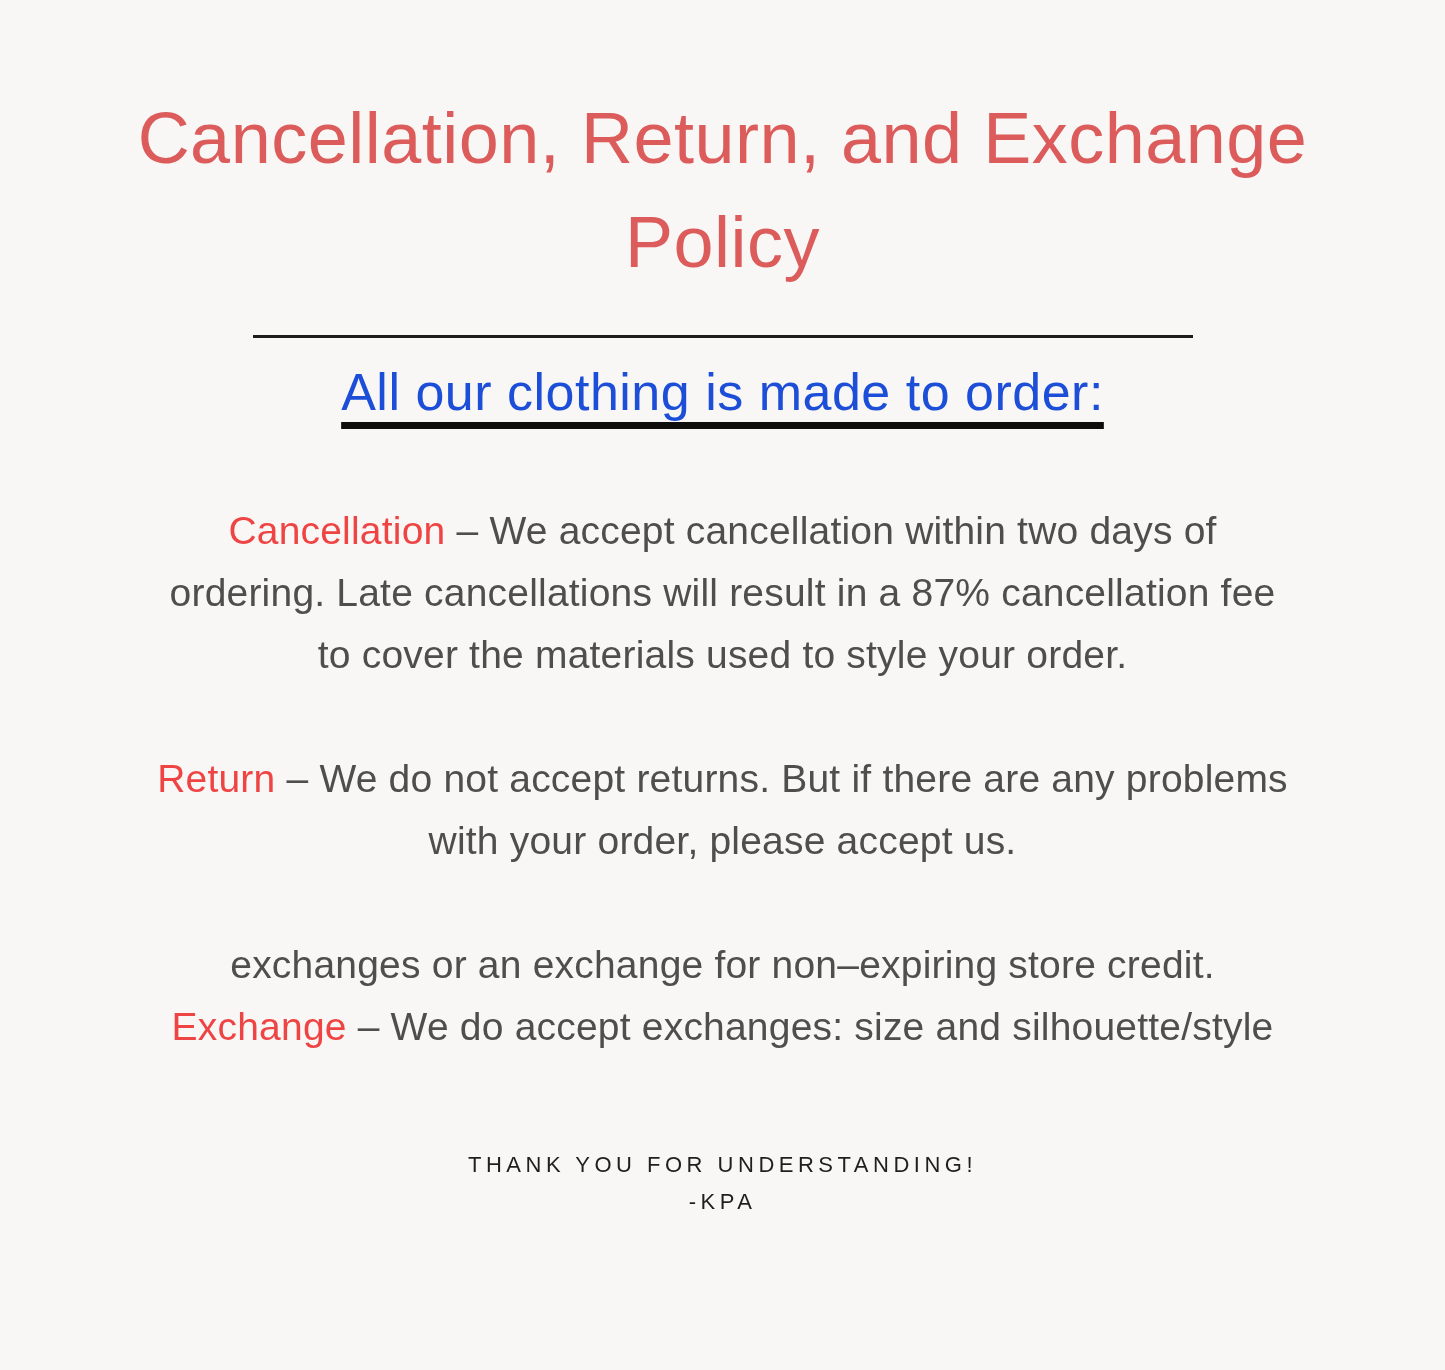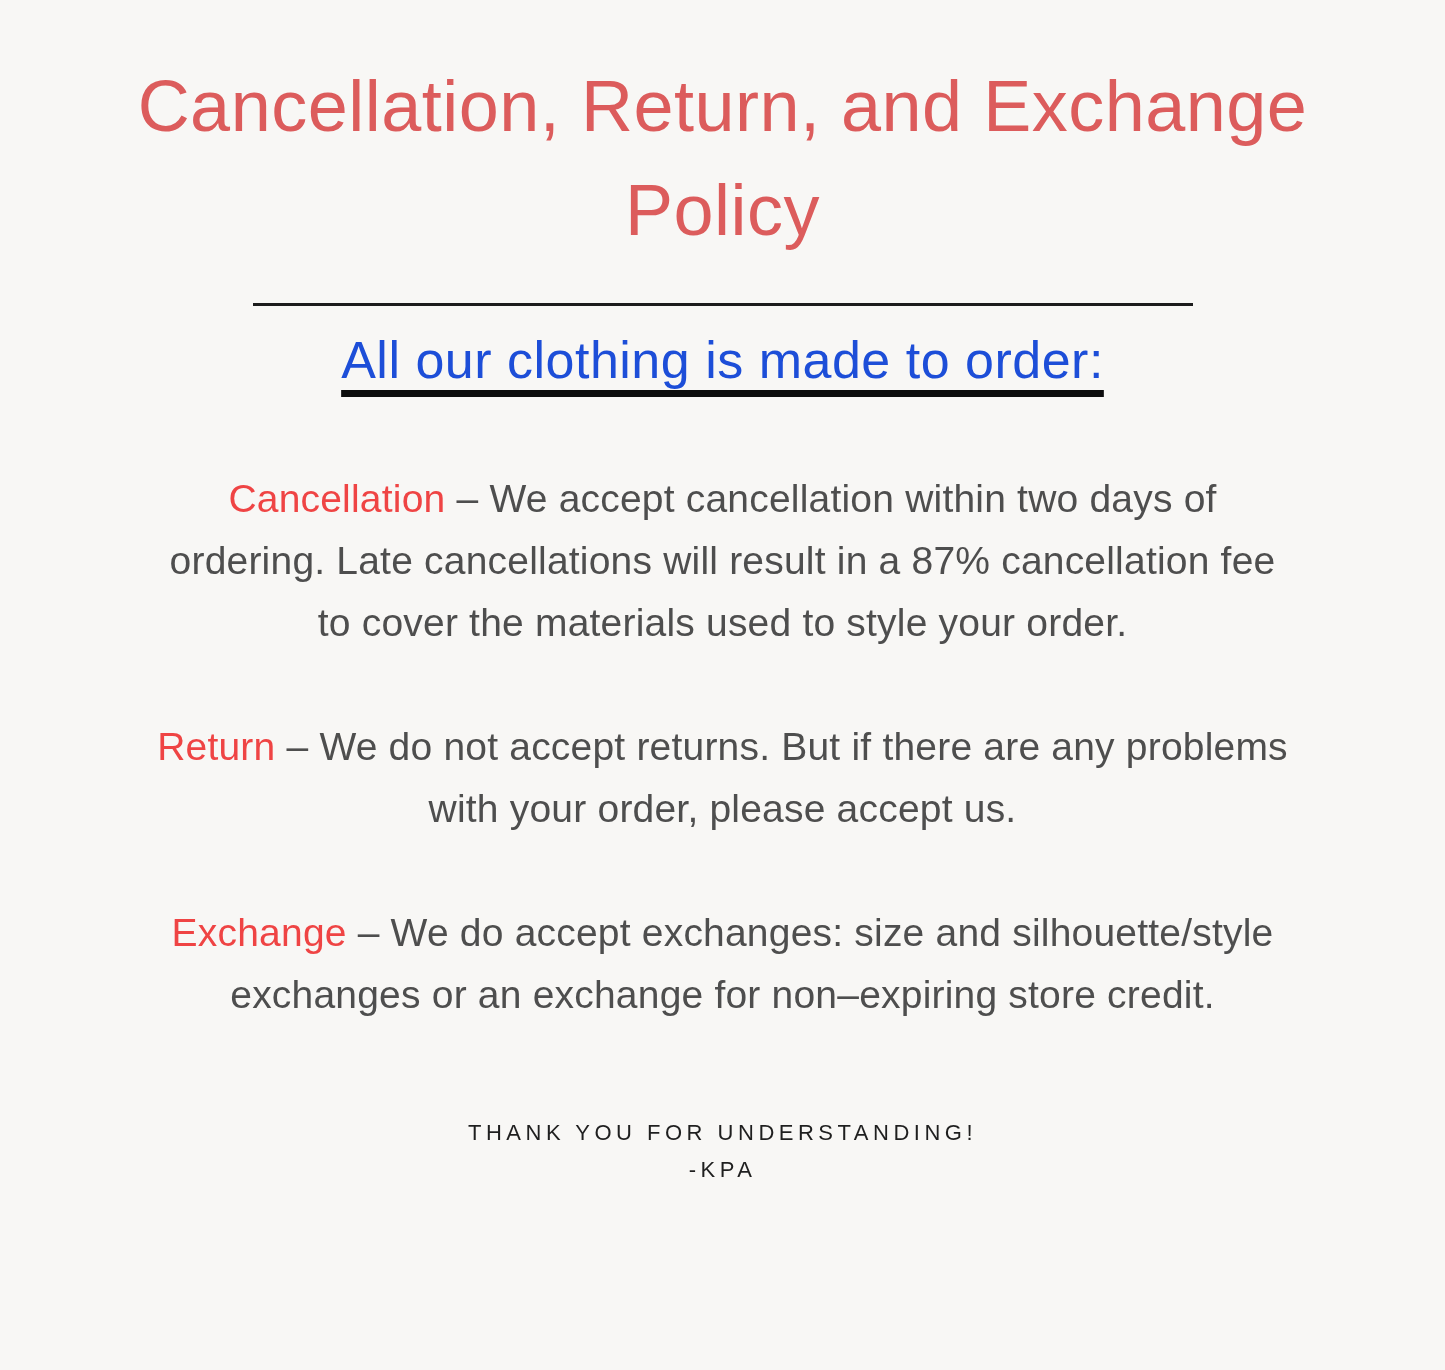--- a/index.html
+++ b/index.html
@@ -14,21 +14,21 @@
       height: 1370px;
       margin: 0 auto;
       background: #f8f7f5;
       text-align: center;
       overflow: hidden;
       color: #4e4e4e;
     }
     
     .title {
       margin: 0;
-      padding-top: 54px;
+      padding-top: 86px;
       font-size: 72px;
       font-weight: 400;
       line-height: 1.45;
       letter-spacing: 0.5px;
       color: #dc5c5c;
     }
     .title-line { display: block; }
     
     .divider {
       width: 940px;
@@ -102,22 +102,22 @@
     <p>ordering. Late cancellations will result in a 87% cancellation fee</p>
     <p>to cover the materials used to style your order.</p>
   </section>
 
   <section class="para para-return">
     <p><span class="term">Return</span><span> – We do not accept returns. But if there are any problems</span></p>
     <p>with your order, please accept us.</p>
   </section>
 
   <section class="para para-exchange">
+    <p>exchanges or an exchange for non–expiring store credit.</p>
     <p><span class="term">Exchange</span><span> – We do accept exchanges: size and silhouette/style</span></p>
-    <p>exchanges or an exchange for non–expiring store credit.</p>
   </section>
 
   <footer class="footer">
     <p>THANK YOU FOR UNDERSTANDING!</p>
     <p>-KPA</p>
   </footer>
 
 </div>
 
 </body></html>

